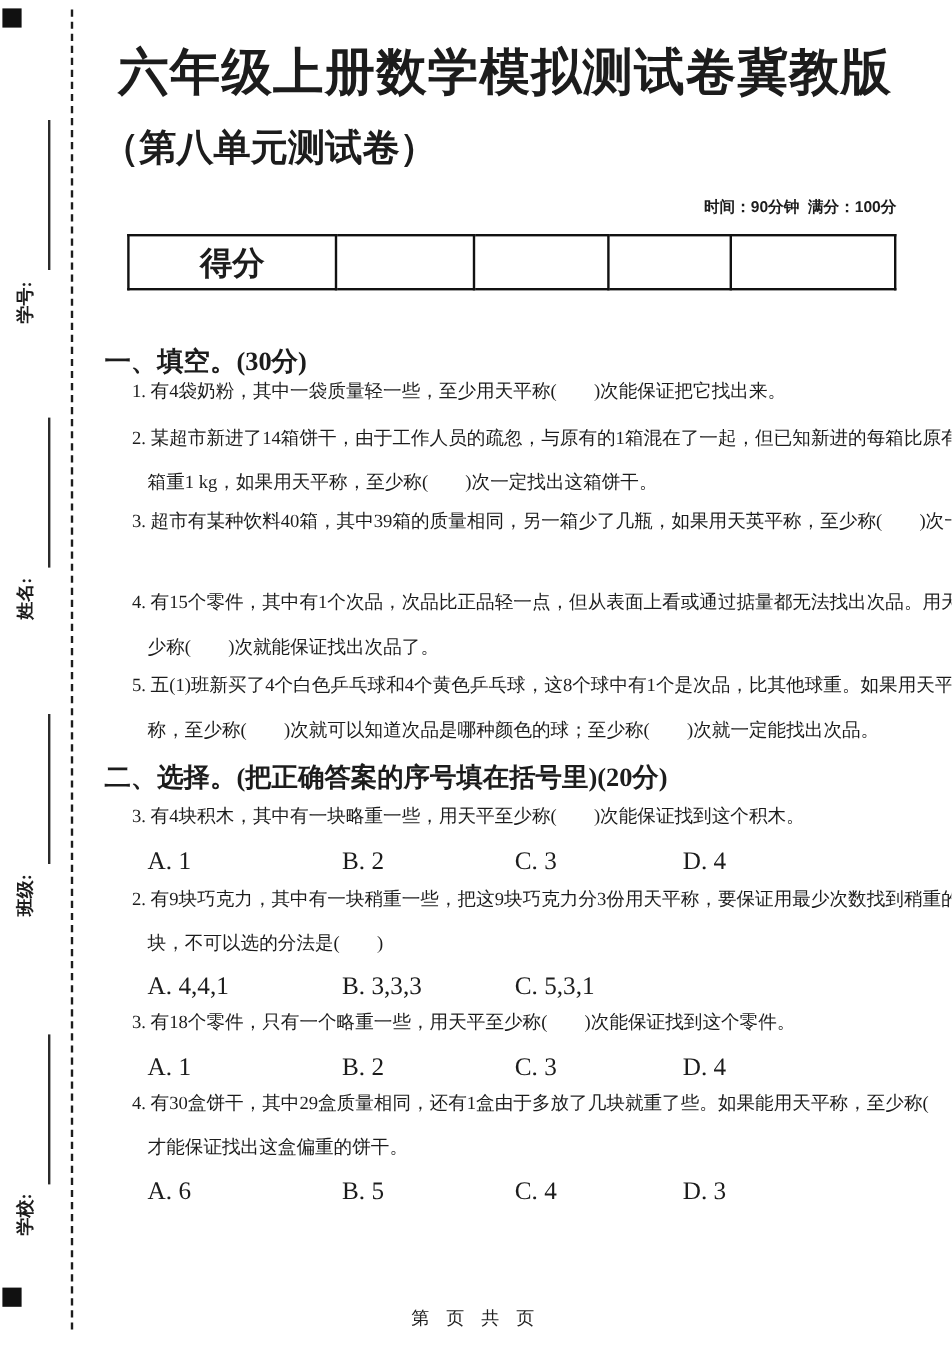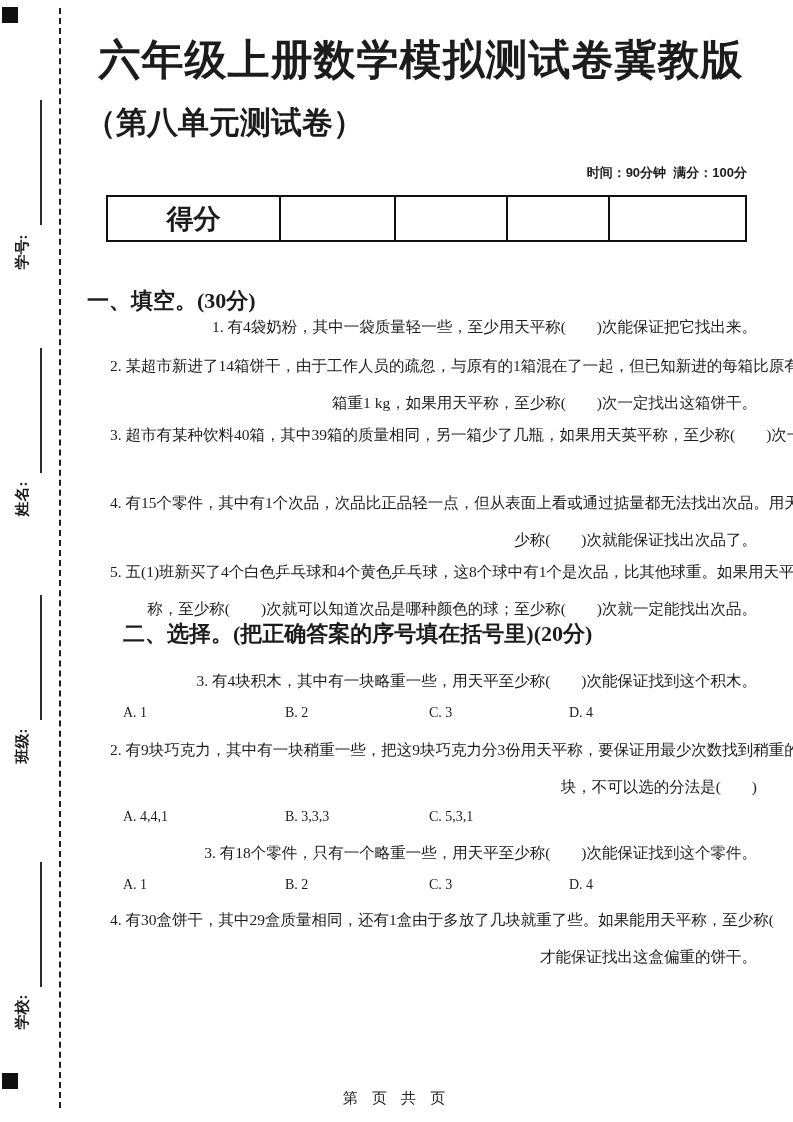--- a/index.html
+++ b/index.html
@@ -53,24 +53,24 @@
     border:2.5px solid #111;
     height:45px; text-align:center; vertical-align:middle;
     font-size:27px; font-weight:bold;
     font-family:"Liberation Sans","DejaVu Sans",sans-serif;
   }
   .sec-head {
     position:absolute; left:2px;
     font-size:22px; font-weight:bold; white-space:pre;
   }
   .q-block { position:absolute; left:0; width:672px; }
-  .q-line { height:37px; line-height:20px; font-size:15.5px; white-space:pre; margin-left:25px;text-align:right; }
+  .q-line { height:37px; line-height:20px; font-size:15.5px; white-space:pre; margin-left:25px; }
   .q-line.cont { margin-left:38px; }
   .opt-row { position:absolute; left:0; width:672px; height:20px; }
-  .opt { position:absolute; font-size:14px; white-space:pre; }
+  .opt { position:absolute; font-size:21px; white-space:pre; }
   .opt.c0 { left:38px; } .opt.c1 { left:200px; } .opt.c2 { left:344px; } .opt.c3 { left:484px; }
   .page-footer {
     position:absolute; top:1089px; left:0; width:793px;
     text-align:center; font-size:15px; letter-spacing:5px; white-space:pre;
     font-family:"Liberation Sans","DejaVu Sans",sans-serif; color:#222;
   }
 </style>
 </head>
 <body>
 
@@ -136,21 +136,21 @@
     <div class="q-block" style="top:493px;">
       <div class="q-line">4. 有15个零件，其中有1个次品，次品比正品轻一点，但从表面上看或通过掂量都无法找出次品。用天平至</div>
       <div class="q-line cont">少称(　　)次就能保证找出次品了。</div>
     </div>
 
     <div class="q-block" style="top:562px;">
       <div class="q-line">5. 五(1)班新买了4个白色乒乓球和4个黄色乒乓球，这8个球中有1个是次品，比其他球重。如果用天平</div>
       <div class="q-line cont">称，至少称(　　)次就可以知道次品是哪种颜色的球；至少称(　　)次就一定能找出次品。</div>
     </div>
 
-    <div class="sec-head" style="top:619px;margin-left:36px;">二、选择。(把正确答案的序号填在括号里)(20分)</div>
+    <div class="sec-head" style="top:633px;">二、选择。(把正确答案的序号填在括号里)(20分)</div>
 
     <div class="q-block" style="top:671px;">
       <div class="q-line">3. 有4块积木，其中有一块略重一些，用天平至少称(　　)次能保证找到这个积木。</div>
     </div>
     <div class="opt-row" style="top:705px;">
       <span class="opt c0">A. 1</span>
       <span class="opt c1">B. 2</span>
       <span class="opt c2">C. 3</span>
       <span class="opt c3">D. 4</span>
     </div>
@@ -172,18 +172,24 @@
       <span class="opt c0">A. 1</span>
       <span class="opt c1">B. 2</span>
       <span class="opt c2">C. 3</span>
       <span class="opt c3">D. 4</span>
     </div>
 
     <div class="q-block" style="top:910px;">
       <div class="q-line">4. 有30盒饼干，其中29盒质量相同，还有1盒由于多放了几块就重了些。如果能用天平称，至少称(　　)次</div>
       <div class="q-line cont">才能保证找出这盒偏重的饼干。</div>
     </div>
+    <div class="opt-row" style="top:980px;">
+      <span class="opt c0">A. 6</span>
+      <span class="opt c1">B. 5</span>
+      <span class="opt c2">C. 4</span>
+      <span class="opt c3">D. 3</span>
+    </div>
 
   </div>
 
   <div class="page-footer">第 页 共 页</div>
 
 </div>
 
 </body></html>

